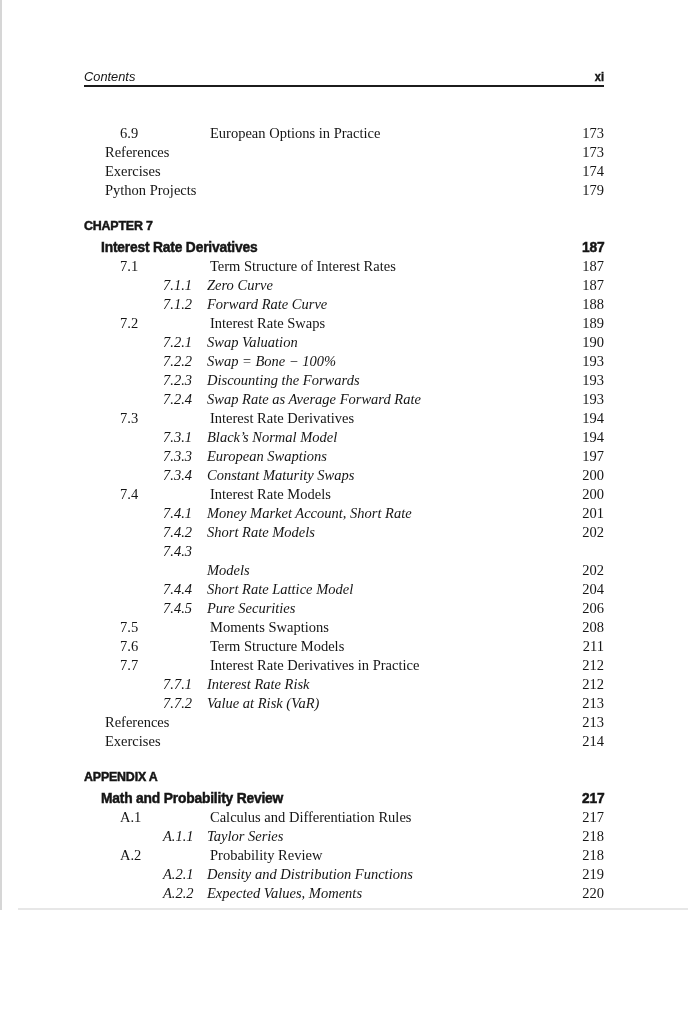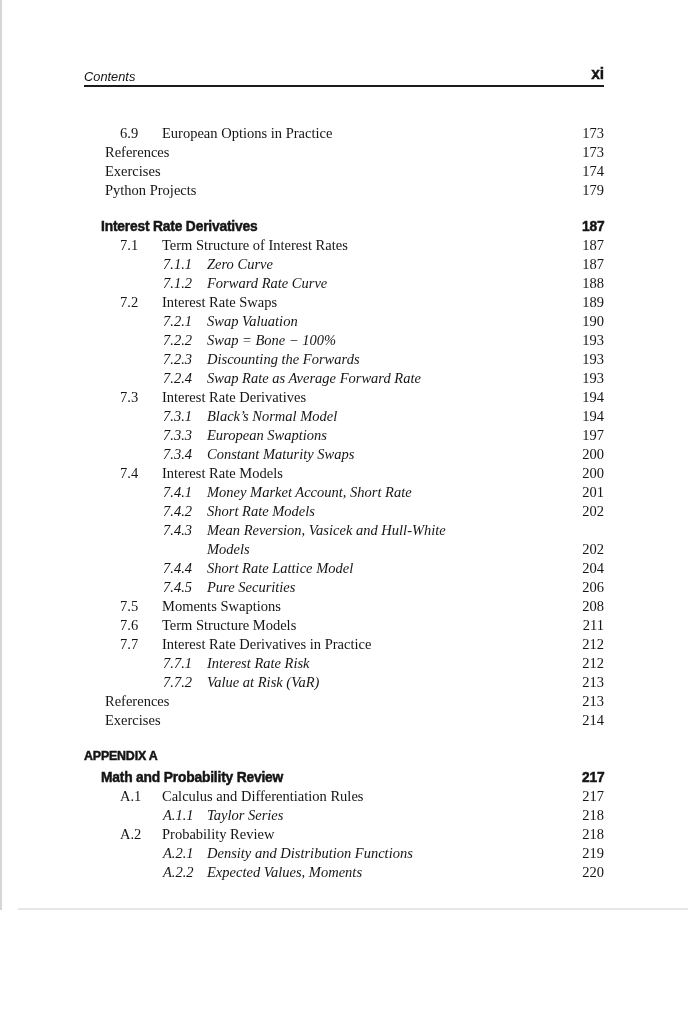--- a/index.html
+++ b/index.html
@@ -42,21 +42,21 @@
   }
   .running-title {
     font-style: italic;
     font-size: 13.5px;
     transform: scaleX(.95);
     transform-origin: 0 50%;
     letter-spacing: 0;
   }
   .folio {
     font-weight: 700;
-    font-size: 17px;
+    font-size: 12px;
     -webkit-text-stroke: 0.4px #151515;
     transform: scaleX(.92);
     transform-origin: 100% 50%;
   }
   .head-rule {
     position: absolute;
     left: 84px; right: 84px; top: 85px;
     height: 2px;
     background: #1c1c1c;
   }
@@ -94,21 +94,21 @@
   }
   .kind-chapter_title .pagenum {
     font-size: 15px;
     -webkit-text-stroke: 0.5px #151515;
     transform: scaleX(.92);
     transform-origin: 100% 50%;
   }
 
   .kind-backmatter { padding-left: 21px; }
 
-  .kind-section { padding-left: 36px; }
+  .kind-section { padding-left: 36px; gap: 48px; }
   .kind-section .num { flex: 0 0 42px; width: 42px; }
 
   .kind-subsection { padding-left: 79px; font-style: italic; }
   .kind-subsection .num { flex: 0 0 44px; width: 44px; font-family: Liberation Serif, serif; }
   .kind-subsection .pagenum { font-style: normal; }
 
   .kind-subsection_cont { padding-left: 123px; font-style: italic; }
   .kind-subsection_cont .pagenum { font-style: normal; }
 </style>
 </head>
@@ -140,20 +140,24 @@
         <span class="label">Exercises</span>
         <span class="fill"></span>
         <span class="pagenum">174</span>
       </div>
       <div class="row kind-backmatter">
         <span class="label">Python Projects</span>
         <span class="fill"></span>
         <span class="pagenum">179</span>
       </div>
       <div class="row kind-spacer"></div>
+      <div class="row kind-chapter_heading">
+        <span class="label">CHAPTER 7</span>
+        <span class="fill"></span>
+      </div>
       <div class="row kind-chapter_title">
         <span class="label">Interest Rate Derivatives</span>
         <span class="fill"></span>
         <span class="pagenum">187</span>
       </div>
       <div class="row kind-section">
         <span class="num">7.1</span>
         <span class="label">Term Structure of Interest Rates</span>
         <span class="fill"></span>
         <span class="pagenum">187</span>
@@ -237,21 +241,20 @@
         <span class="pagenum">201</span>
       </div>
       <div class="row kind-subsection">
         <span class="num">7.4.2</span>
         <span class="label">Short Rate Models</span>
         <span class="fill"></span>
         <span class="pagenum">202</span>
       </div>
       <div class="row kind-subsection">
         <span class="num">7.4.3</span>
-        <span class="label">Mean Reversion, Vasicek and Hull-White</span>
         <span class="fill"></span>
       </div>
       <div class="row kind-subsection_cont">
         <span class="label">Models</span>
         <span class="fill"></span>
         <span class="pagenum">202</span>
       </div>
       <div class="row kind-subsection">
         <span class="num">7.4.4</span>
         <span class="label">Short Rate Lattice Model</span>

